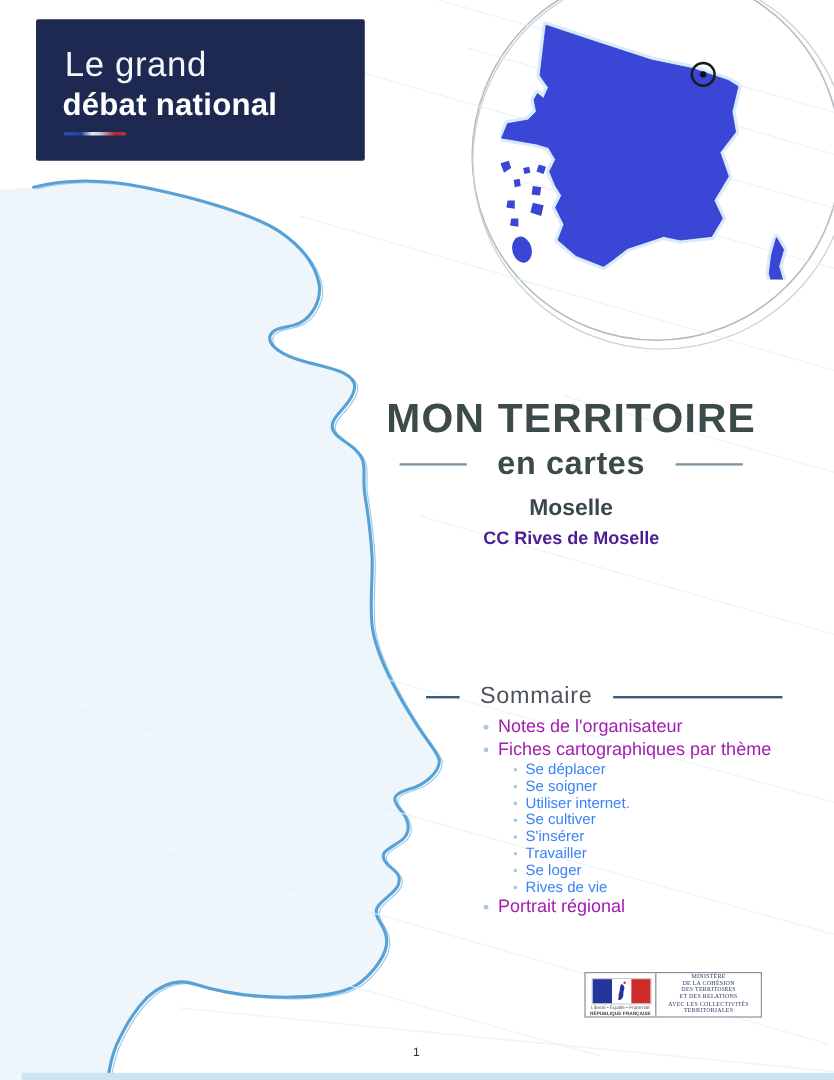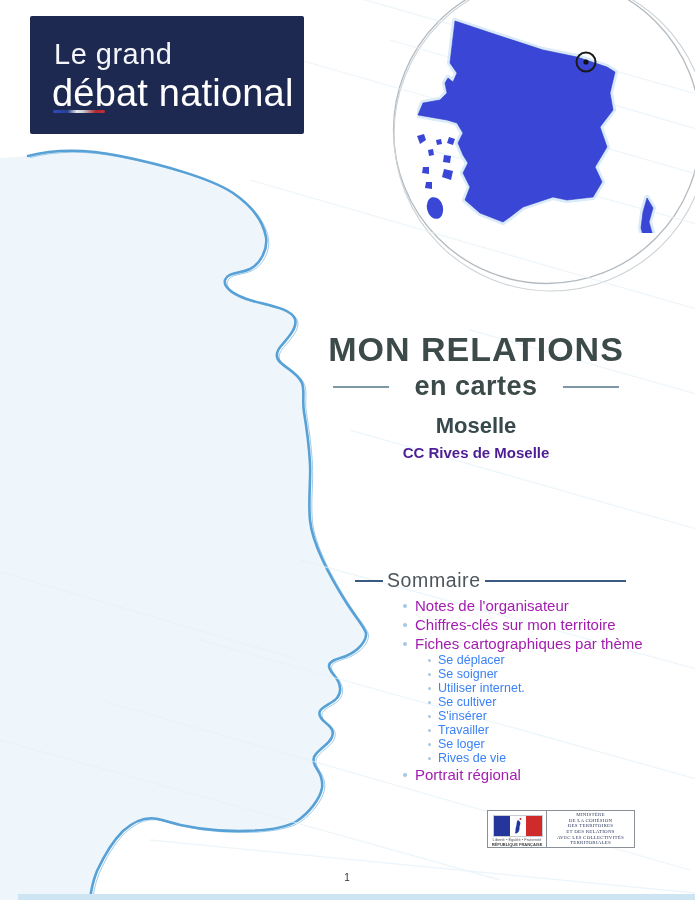--- a/index.html
+++ b/index.html
@@ -4,37 +4,37 @@
 <style>
   html,body{margin:0;padding:0;background:#ffffff;}
   .page{position:relative;width:695px;height:900px;background:#ffffff;overflow:hidden;
         font-family:"Liberation Sans",sans-serif;}
   .abs{position:absolute;}
 
   
   .brand{left:30px;top:16px;width:274px;height:118px;background:#1d2950;border-radius:2px;
          padding:0;box-sizing:border-box;}
   .brand .l1{position:absolute;left:24px;top:22px;color:#f4f6fa;font-size:29px;font-weight:300;letter-spacing:.5px;}
-  .brand .l2{position:absolute;left:22px;top:56px;color:#ffffff;font-size:38px;font-weight:400;letter-spacing:.2px;}
+  .brand .l2{position:absolute;left:22px;top:56px;color:#ffffff;font-size:26px;font-weight:700;letter-spacing:.2px;}
   .brand .tric{position:absolute;left:23px;top:94px;width:52px;height:3px;border-radius:2px;
          background:linear-gradient(90deg,#2f4bc0 0%,#27408f 28%,#e8eaee 46%,#c8ccd4 58%,#b02830 82%,#c13038 100%);}
 
   
   .title-wrap{left:300px;top:331px;width:352px;text-align:center;}
   .title-main{font-size:34px;font-weight:800;color:#3c4a49;letter-spacing:1px;line-height:36px;}
   .encartes-row{display:flex;align-items:center;justify-content:center;gap:25px;margin-top:4px;}
   .encartes{font-size:27px;font-weight:800;color:#3c4a49;letter-spacing:.5px;}
   .tdash{width:56px;height:2px;background:#7e97a6;}
 
   .territory-wrap{left:300px;top:413px;width:352px;text-align:center;}
-  .dept{font-size:22px;font-weight:700;color:#37494d;}
+  .dept{font-size:19px;font-weight:700;color:#37494d;}
   .epci{font-size:15px;font-weight:700;color:#4c1d95;margin-top:5px;}
 
   
-  .sommaire-head{left:355px;top:569px;display:flex;align-items:center;gap:4px;}
+  .sommaire-head{left:355px;top:569px;display:flex;align-items:center;gap:17px;}
   .sh-dash{width:28px;height:2px;background:#3b5a80;}
   .sh-line{width:141px;height:2px;background:#3b5a80;}
   .sh-text{font-size:19.5px;font-weight:400;color:#4e545b;letter-spacing:.6px;}
 
   .slist{left:403px;top:596px;width:280px;}
   .sitem{height:19px;display:flex;align-items:center;font-size:15px;color:#a21caf;}
   .ssub{height:14px;display:flex;align-items:center;font-size:12.5px;color:#3b82f6;margin-left:25px;}
   .blt{display:inline-block;width:4px;height:4px;border-radius:50%;background:#a7c7e2;margin-right:8px;flex:0 0 auto;}
   .blt.small{width:3px;height:3px;margin-right:7px;}
 
@@ -114,21 +114,21 @@
     </g>
   </svg>
 
   <div class="abs brand">
     <div class="l1">Le grand</div>
     <div class="l2">débat national</div>
     <div class="tric"></div>
   </div>
 
   <div class="abs title-wrap">
-    <div class="title-main">MON RELATIONS</div>
+    <div class="title-main">MON TERRITOIRE</div>
     <div class="encartes-row">
       <span class="tdash"></span>
       <span class="encartes">en cartes</span>
       <span class="tdash"></span>
     </div>
   </div>
 
   <div class="abs territory-wrap">
     <div class="dept">Moselle</div>
     <div class="epci">CC Rives de Moselle</div>
@@ -137,24 +137,20 @@
   <div class="abs sommaire-head">
     <span class="sh-dash"></span>
     <span class="sh-text">Sommaire</span>
     <span class="sh-line"></span>
   </div>
 
   <div class="abs slist">
     <div class="sitem">
       <span class="blt"></span>
       <span>Notes de l'organisateur</span>
-    </div>
-    <div class="sitem">
-      <span class="blt"></span>
-      <span>Chiffres-clés sur mon territoire</span>
     </div>
     <div class="sitem">
       <span class="blt"></span>
       <span>Fiches cartographiques par thème</span>
     </div>
     <div class="ssub">
       <span class="blt small"></span>
       <span>Se déplacer</span>
     </div>
     <div class="ssub">

